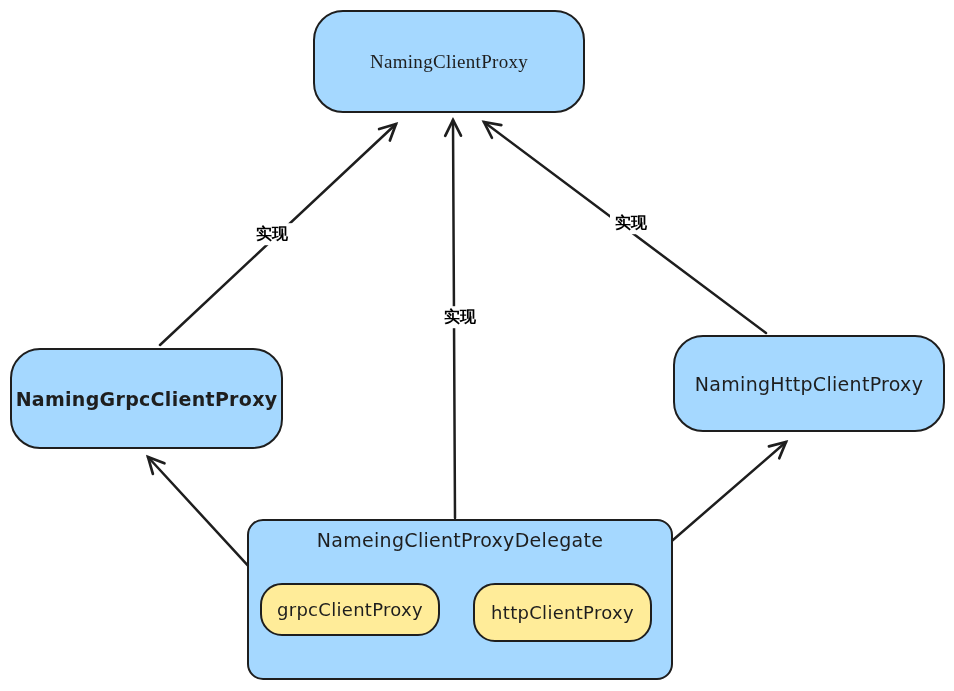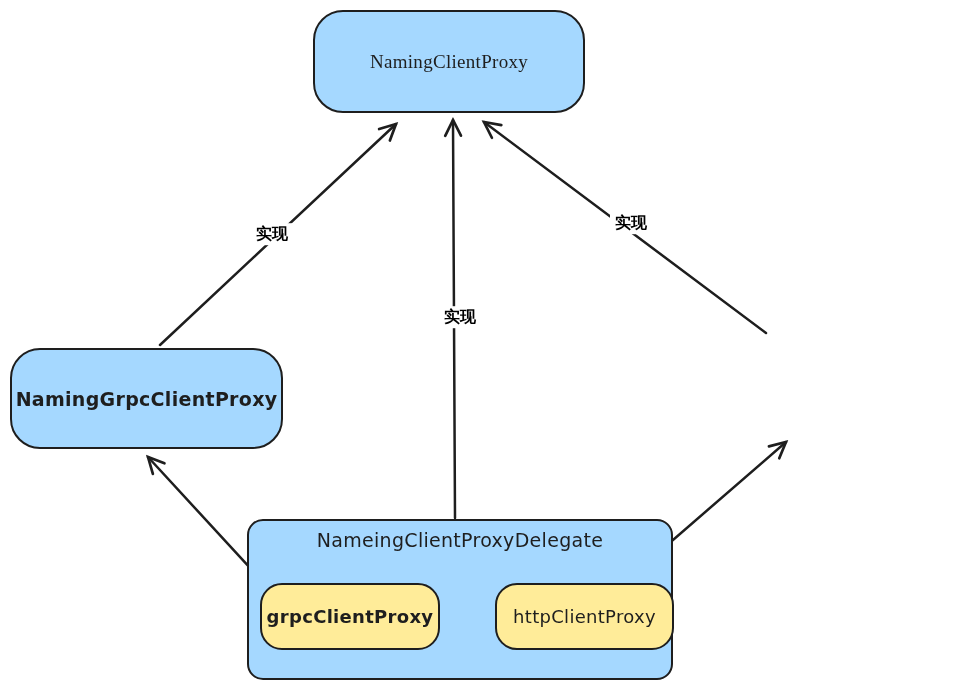--- a/index.html
+++ b/index.html
@@ -46,22 +46,22 @@
     border-radius: 16px;
     position: absolute;
   }
   .delegate-title {
     position: absolute;
     top: 8px; left: 0; right: 0;
     text-align: center;
     font-size: 19px;
     letter-spacing: 0.3px;
   }
-  #node-grpc { left: 260px; top: 583px; width: 180px; height: 67px; font-weight: bold; }
-  #node-http { left: 495px; top: 583px; width: 179px; height: 67px; }
+  #node-grpc { left: 260px; top: 583px; width: 180px; height: 53px; }
+  #node-http { left: 473px; top: 583px; width: 179px; height: 59px; }
 
   .edge-label {
     position: absolute;
     transform: translate(-50%, -50%);
     background: #ffffff;
     padding: 2px 5px;
     font-size: 16px;
     line-height: 1.1;
     color: #000000;
     white-space: nowrap;
@@ -90,20 +90,23 @@
   </svg>
 
   <div id="node-top" class="node blue">
     <span>NamingClientProxy</span>
   </div>
 
   <div id="node-left" class="node blue">
     <span>NamingGrpcClientProxy</span>
   </div>
 
+  <div id="node-right" class="node blue">
+    <span>NamingHttpClientProxy</span>
+  </div>
 
   <div id="node-delegate">
     <div class="delegate-title">NameingClientProxyDelegate</div>
   </div>
 
   <div id="node-grpc" class="node yellow">
     <span>grpcClientProxy</span>
   </div>
 
   <div id="node-http" class="node yellow">

